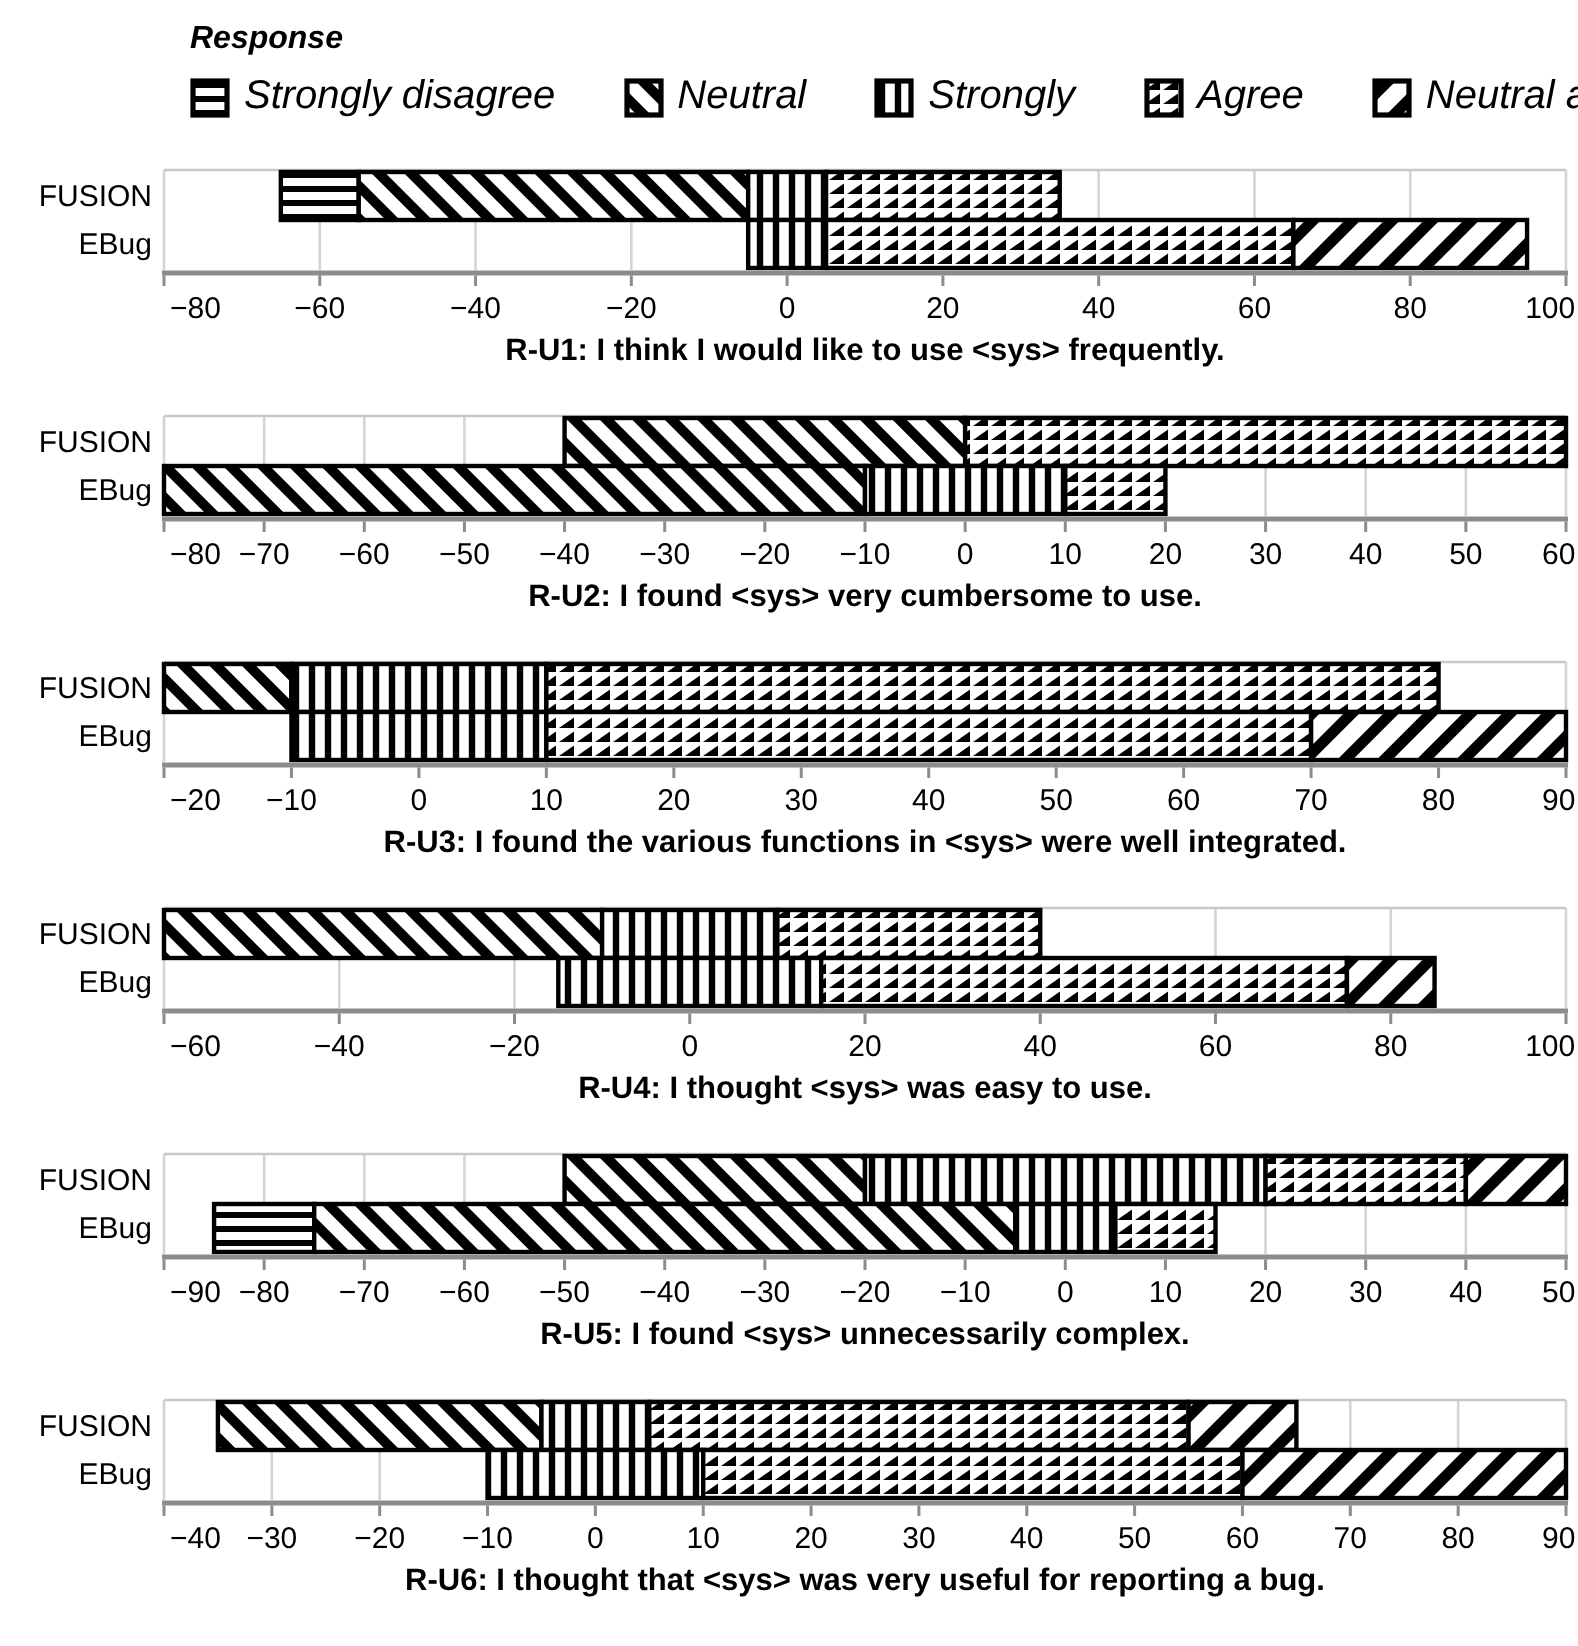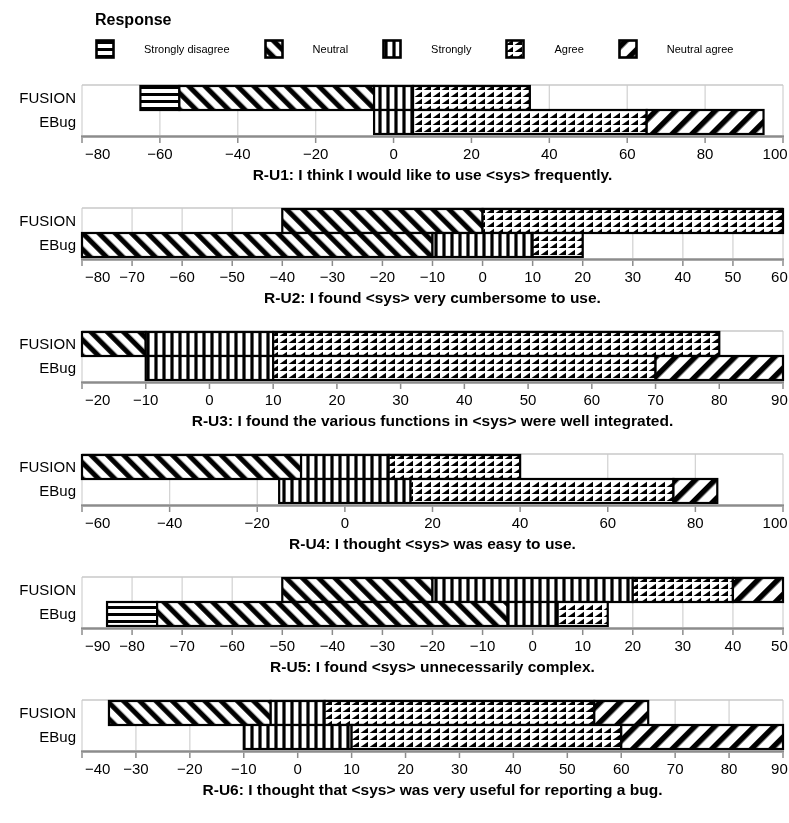--- a/index.html
+++ b/index.html
@@ -3,26 +3,26 @@
 <meta charset="utf-8">
 <style>
   html, body { margin: 0; padding: 0; background: #ffffff; }
   body {
     width: 789px; height: 823px; overflow: hidden;
     font-family: "Liberation Sans", sans-serif;
     color: #000;
     -webkit-font-smoothing: antialiased;
   }
   #pattern-defs { position: absolute; width: 0; height: 0; }
-  header.legend { padding: 10px 0 0 95px; }
+  header.legend { padding: 10px 0 0 95px; font-style: italic; }
   .legend-title { font-size: 16px; font-weight: bold; line-height: 19px; }
   .legend-items { display: flex; align-items: center; gap: 34px; margin-top: 9px; height: 21px; }
   .legend-item { display: flex; align-items: center; gap: 7px; }
   .legend-item .swatch { display: block; }
-  .legend-item .lbl { font-size: 11px; white-space: nowrap; margin-left: 22px; }
+  .legend-item .lbl { font-size: 20px; white-space: nowrap; }
   main.charts { padding-top: 25px; }
   section.chart { margin: 0 0 21px 0; height: 102px; }
   section.chart svg { display: block; }
   text { font-family: "Liberation Sans", sans-serif; }
 </style>
 </head>
 <body>
 
 <svg id="pattern-defs" aria-hidden="true">
   <defs>

